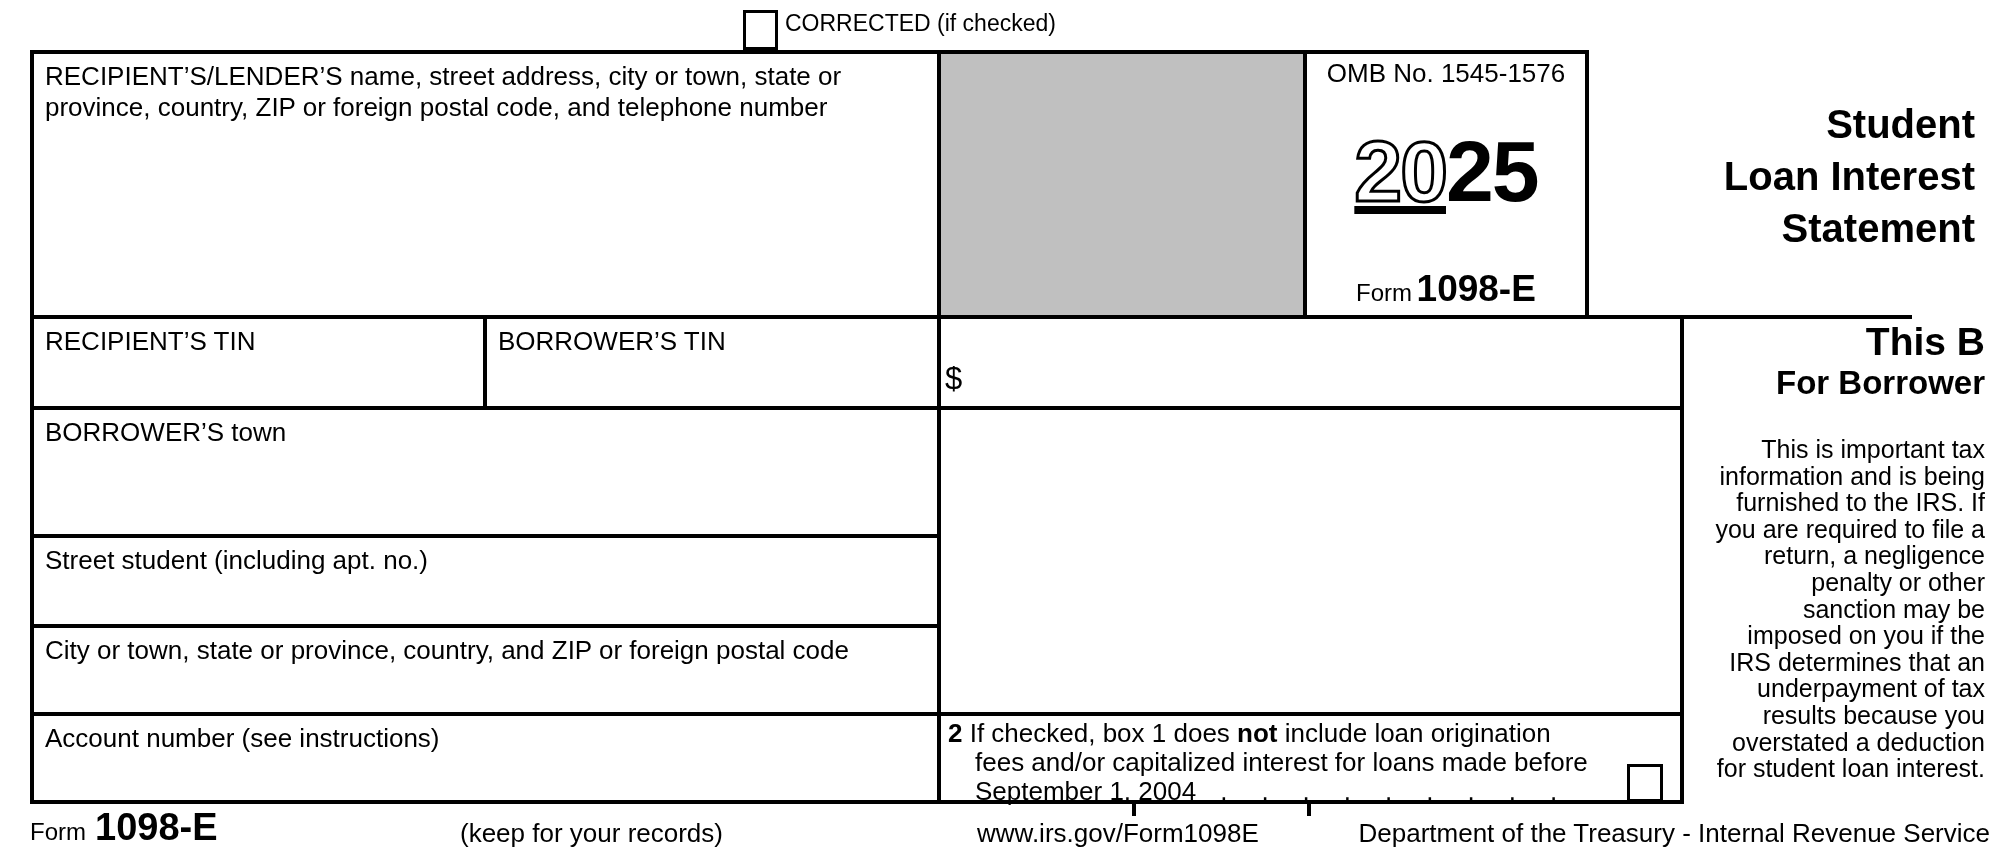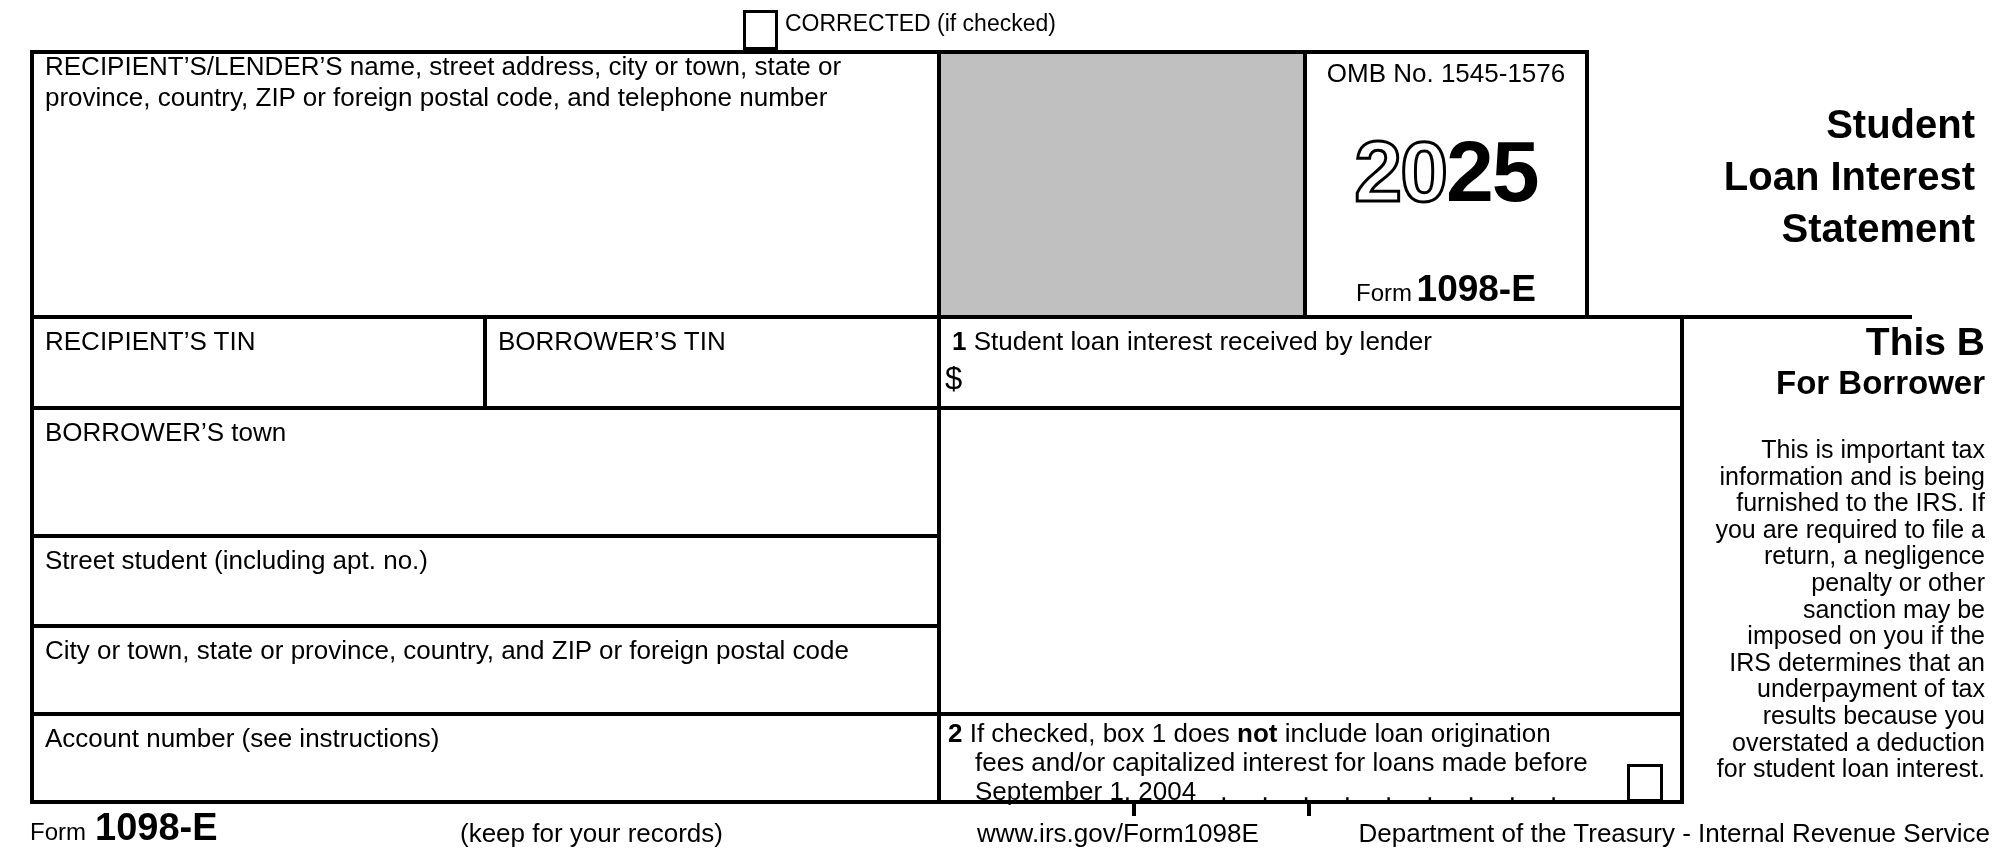--- a/index.html
+++ b/index.html
@@ -16,21 +16,21 @@
   .cell  { position:absolute; }
   .lbl   { display:block; padding:7px 0 0 11px; font-size:26px; line-height:1.18; white-space:pre-line; }
   .b     { font-weight:bold; }
   .checkbox { position:absolute; border:3px solid #000; background:#fff; }
   .corrected-row { position:absolute; left:785px; top:10px; font-size:23px; }
   .title-block { position:absolute; left:1600px; width:375px; top:98px;
                  text-align:right; font-weight:bold; font-size:40px; line-height:52px; white-space:pre-line; }
   .omb-lbl  { position:absolute; left:1307px; width:278px; top:58px; text-align:center; font-size:26px; }
   .year     { position:absolute; left:1307px; width:278px; top:128px; text-align:center;
               font-size:86px; font-weight:bold; letter-spacing:-2px; line-height:1; }
-  .year-outline { color:#ffffff; -webkit-text-stroke:3px #000; }
+  .year-outline { color:#ffffff;text-decoration:underline; -webkit-text-stroke:3px #000; }
   .omb-form { position:absolute; left:1307px; width:278px; top:268px; text-align:center; }
   .omb-form .word { font-size:24px; }
   .omb-form .num  { font-size:37px; font-weight:bold; }
   .dollar  { position:absolute; left:4px; top:42px; font-size:31px; }
   .box2-line { font-size:26px; line-height:29px; }
   .indent { padding-left:27px; }
   .dots { letter-spacing:34px; margin-left:24px; }
   .copyb-title { position:absolute; left:1690px; width:295px; top:320px; text-align:right;
                  font-weight:bold; font-size:39px; }
   .copyb-sub   { position:absolute; left:1690px; width:295px; top:364px; text-align:right;
@@ -65,42 +65,41 @@
   <div class="vline" style="left:937px;top:50px;height:754px"></div>
   <div class="vline" style="left:483px;top:315px;height:95px"></div>
   <div class="vline" style="left:1303px;top:50px;height:269px"></div>
   <div class="vline" style="left:1585px;top:50px;height:269px"></div>
   <div class="vline" style="left:1680px;top:315px;height:489px"></div>
   <div class="tick" style="left:1132px;top:804px"></div>
   <div class="tick" style="left:1307px;top:804px"></div>
 
   <div class="gray-box" id="grayBox" style="background: rgb(192, 192, 192);"></div>
 
-  <div class="cell" style="left:34px;top:44px;width:903px;height:261px">
+  <div class="cell" style="left:34px;top:54px;width:903px;height:261px">
     <span class="lbl">RECIPIENT’S/LENDER’S name, street address, city or town, state or
 province, country, ZIP or foreign postal code, and telephone number</span>
   </div>
 
   <div class="omb-lbl">OMB No. 1545-1576</div>
   <div class="year"><span class="year-outline">20</span><span>25</span></div>
   <div class="omb-form"><span class="word">Form</span> <span class="num">1098-E</span></div>
 
   <div class="title-block">Student
 Loan Interest
 Statement</div>
 
   <div class="cell" style="left:34px;top:319px;width:449px;height:87px">
     <span class="lbl">RECIPIENT’S TIN</span>
   </div>
   <div class="cell" style="left:487px;top:319px;width:450px;height:87px">
     <span class="lbl">BORROWER’S TIN</span>
   </div>
 
   <div class="cell" style="left:941px;top:319px;width:739px;height:87px">
-    <span class="lbl"><span class="b">1</span> <span>Student loan interest received by lender</span></span>
     <span class="dollar">$</span>
   </div>
 
   <div class="cell" style="left:34px;top:410px;width:903px;height:124px">
     <span class="lbl">BORROWER’S town</span>
   </div>
   <div class="cell" style="left:34px;top:538px;width:903px;height:86px">
     <span class="lbl">Street student (including apt. no.)</span>
   </div>
   <div class="cell" style="left:34px;top:716px;width:903px;height:84px">

